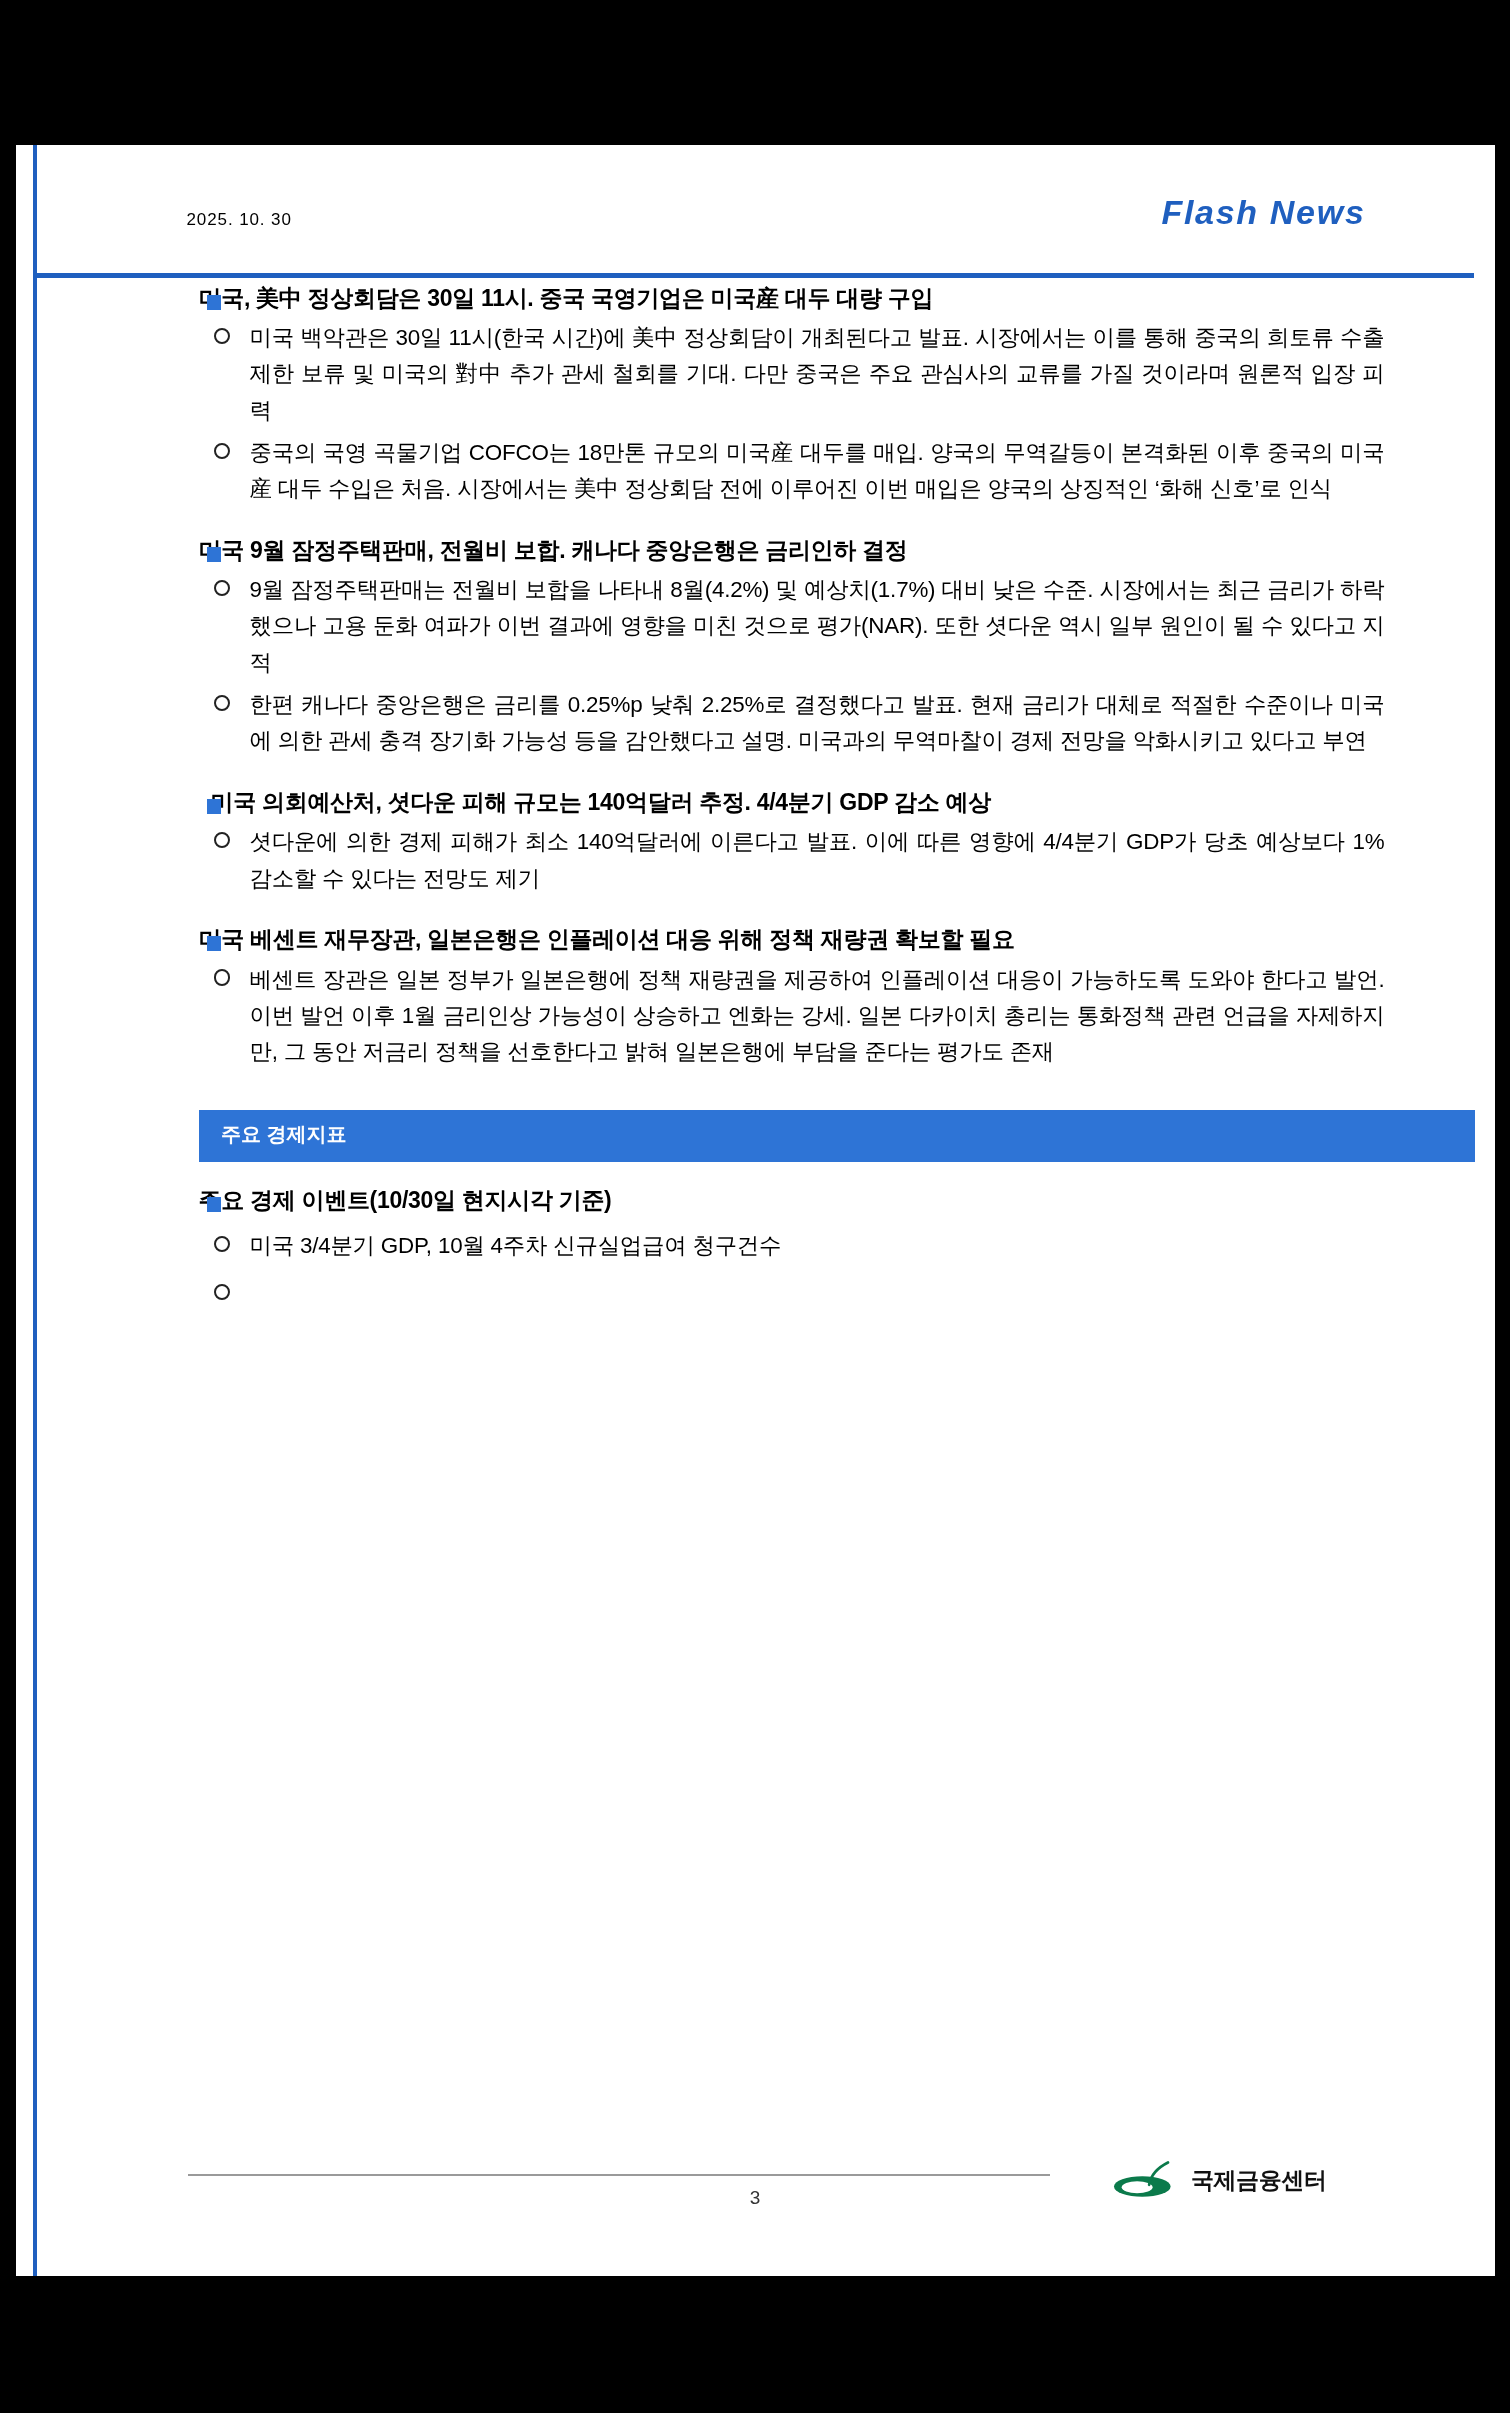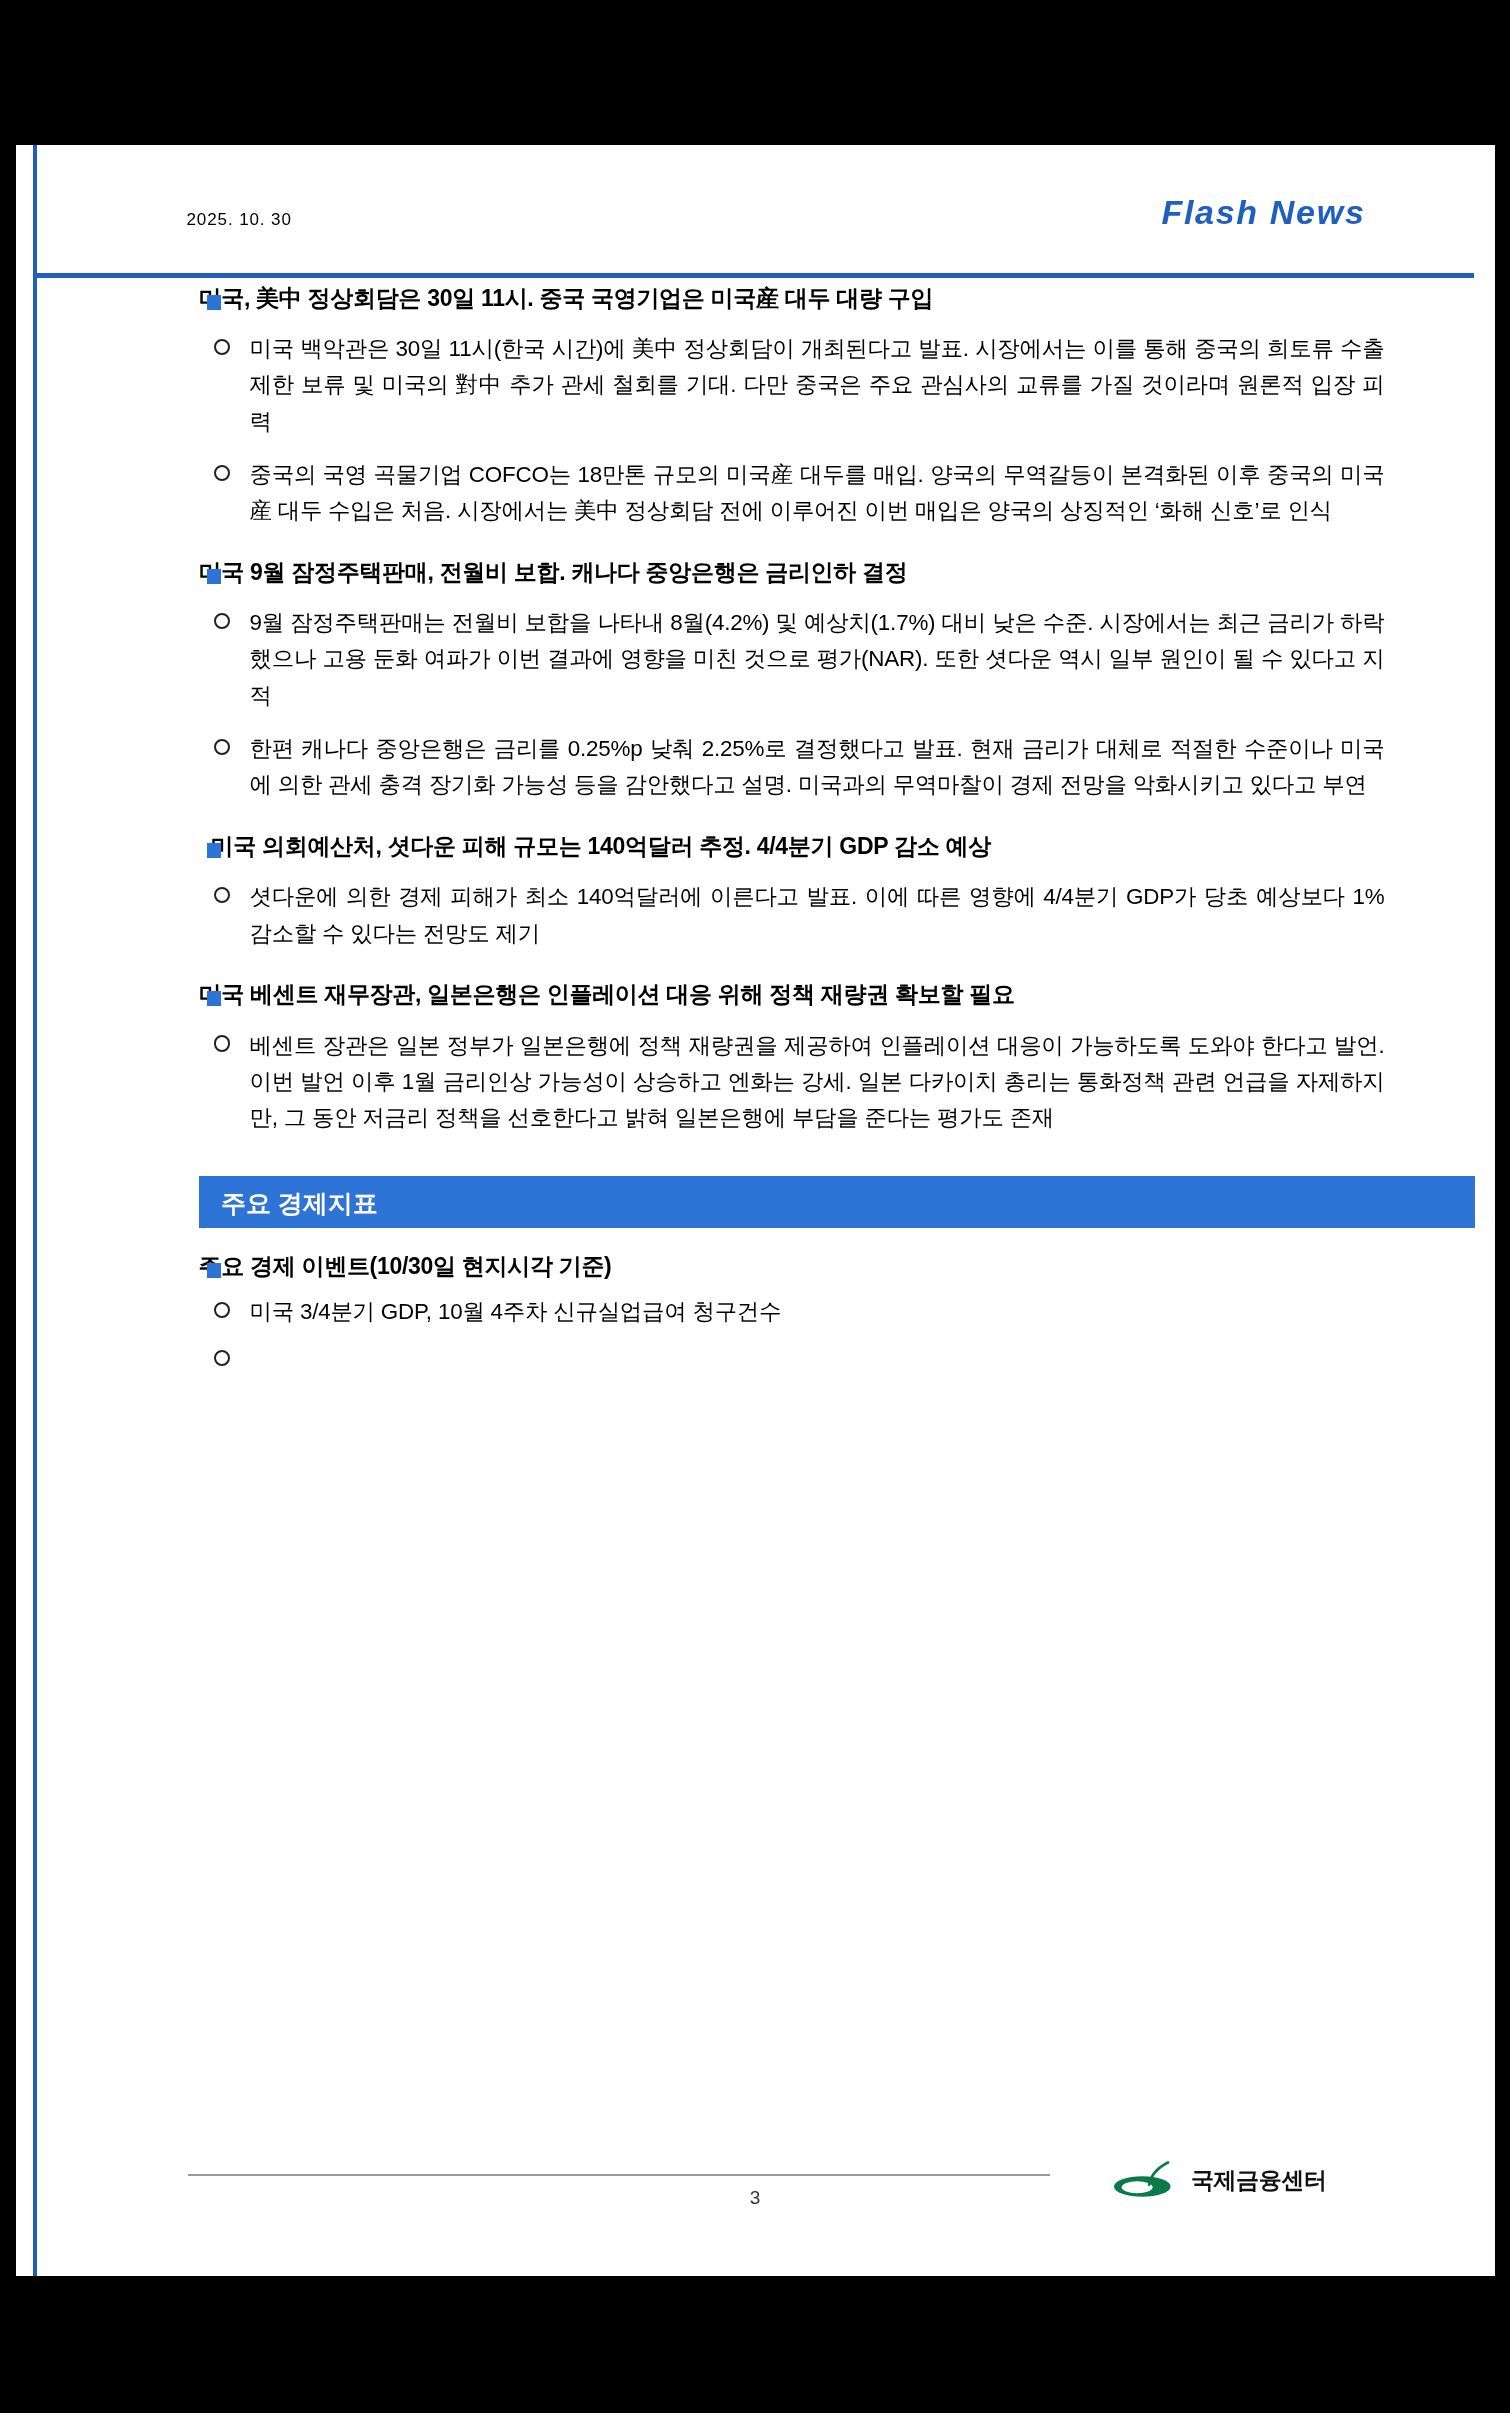--- a/index.html
+++ b/index.html
@@ -89,21 +89,21 @@
     line-height: 1.35;
     letter-spacing: -0.3px;
   }
   .h1-row.indent .sq { left: 191px; }
   .h1-row.indent .h1-text { padding-left: 12px; }
 
   
   .b2-row {
     position: relative;
     padding: 0 110px 0 234px;
-    margin-top: 17px;
+    margin-top: 6px;
   }
   .b2-row .circ {
     position: absolute;
     left: 198px;
     top: 7.8px;
     width: 16.4px;
     height: 16.4px;
     border: 2px solid #222222;
     border-radius: 50%;
     box-sizing: border-box;
@@ -125,21 +125,21 @@
     margin: 40px 0 0 0;
     left: 183px;
     width: 1276px;
     height: 52px;
     background: #2e74d6;
   }
   .banner-text {
     position: absolute;
     left: 22.4px;
     top: 10.3px;
-    font-size: 25px;
+    font-size: 20px;
     font-weight: bold;
     color: #ffffff;
     letter-spacing: 0px;
   }
 
   .b2-row.tight {
     margin-top: 12px;
   }
 
   

